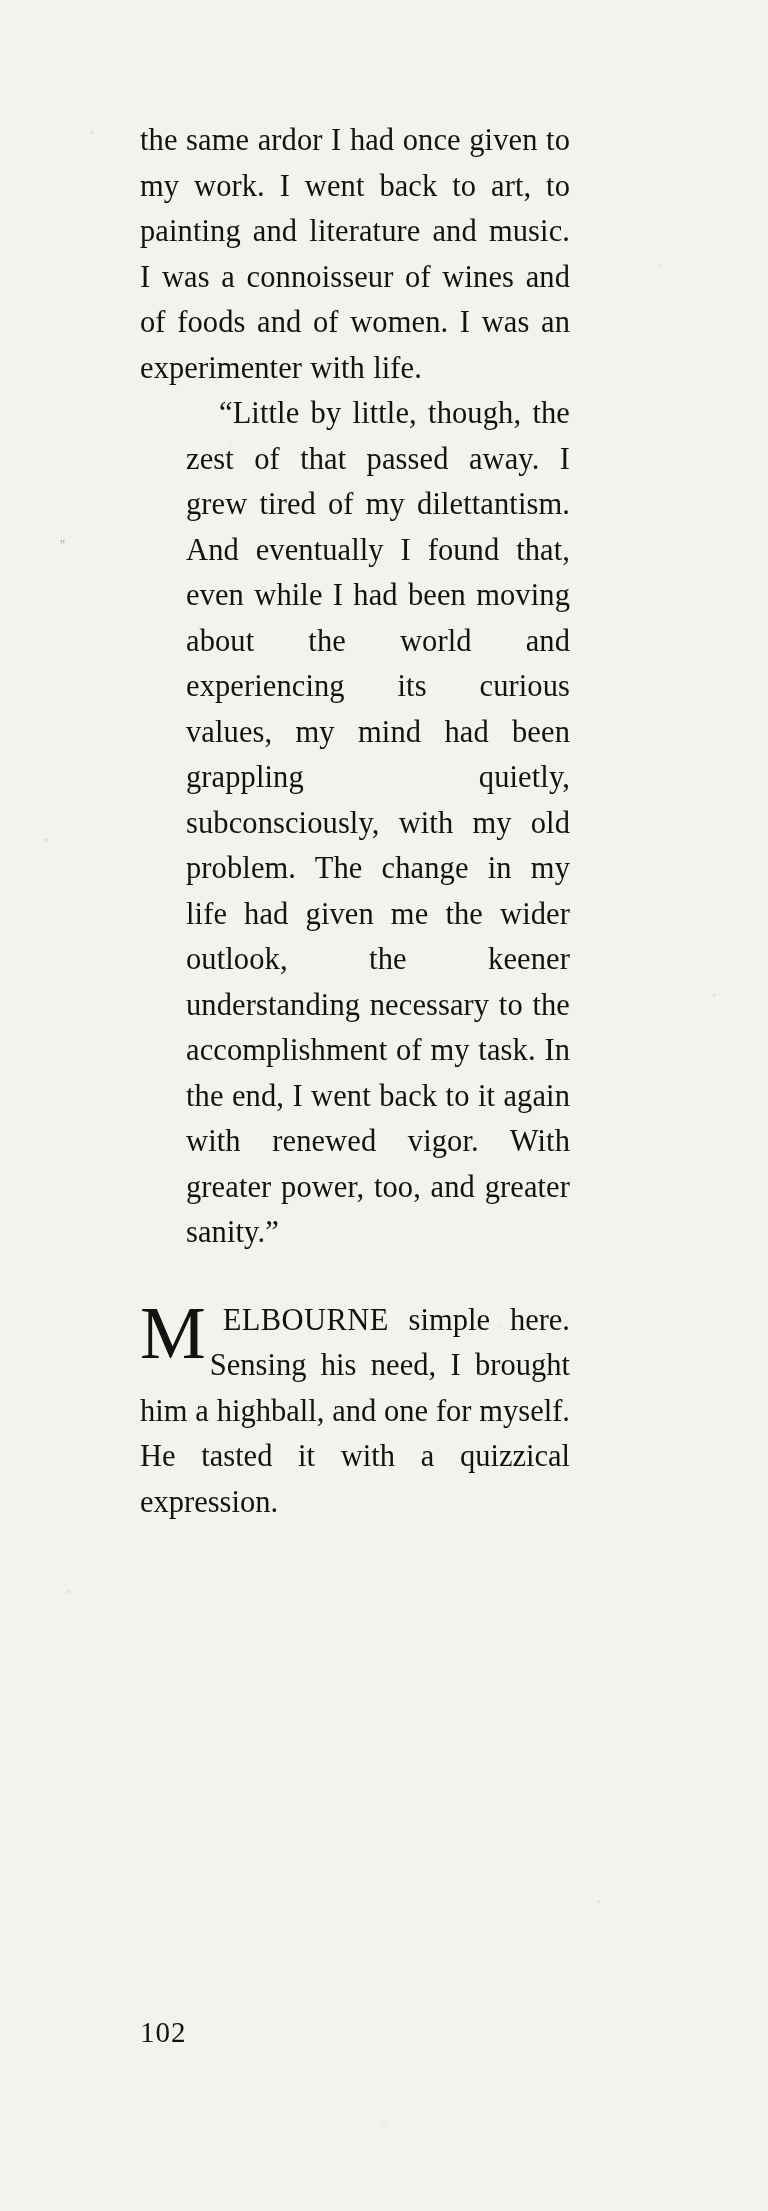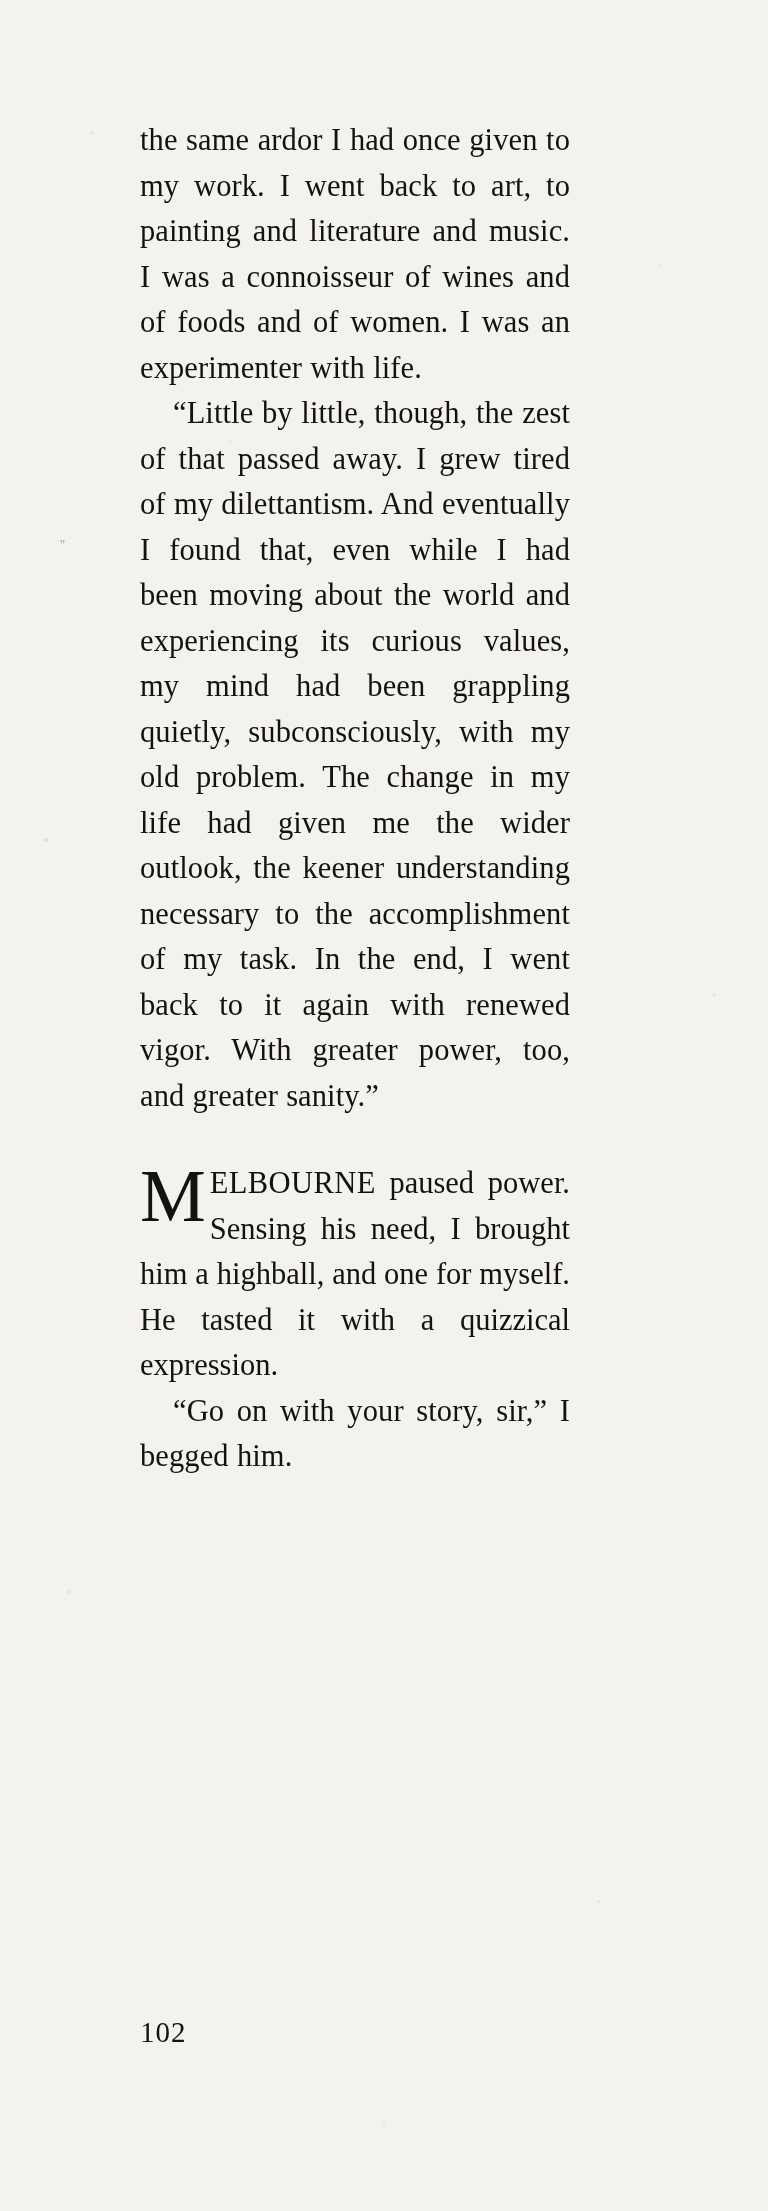--- a/index.html
+++ b/index.html
@@ -47,20 +47,21 @@
     font-size: 30.5px;
     line-height: 45.5px;
     text-align: justify;
     text-justify: inter-word;
     letter-spacing: 0.1px;
     word-spacing: 0.5px;
     hyphens: manual;
   }
   p.indent {
     text-indent: 33px;
+    margin-left: 46px;
   }
   .gap {
     height: 42px;
   }
   
   .dropcap-para {
     position: relative;
     font-size: 30.5px;
     line-height: 45.5px;
     text-align: justify;
@@ -68,20 +69,21 @@
   .dropcap {
     float: left;
     font-size: 74px;
     line-height: 62px;
     padding: 2px 4px 0 0;
     margin-top: 2px;
     font-family: "Liberation Serif", serif;
   }
   .smallcaps {
     letter-spacing: 0.4px;
+    margin-left: 13px;
   }
   .folio {
     position: absolute;
     left: 140px;
     top: 2016px;
     font-size: 29px;
     letter-spacing: 1px;
   }
   
   .mark {
@@ -99,25 +101,24 @@
 <div class="page">
   <div class="col">
 
     <p class="body">the same ardor I had once given to my work. I went back to art, to painting and literature and music. I was a connoisseur of wines and of foods and of women. I was an experimenter with life.</p>
 
     <p class="body indent">“Little by little, though, the zest of that passed away. I grew tired of my dilettantism. And eventually I found that, even while I had been moving about the world and experiencing its curious values, my mind had been grappling quietly, subconsciously, with my old problem. The change in my life had given me the wider outlook, the keener understanding necessary to the accomplishment of my task. In the end, I went back to it again with renewed vigor. With greater power, too, and greater sanity.”</p>
 
     <div class="gap"></div>
 
     <div class="dropcap-para">
-      <span class="dropcap">M</span><span class="smallcaps">ELBOURNE</span><span> paused power. Sensing his need, I brought him a highball, and one for myself. He tasted it with a quizzical expression.</span>
+      <span class="dropcap">M</span><span class="smallcaps">ELBOURNE</span><span> simple here. Sensing his need, I brought him a highball, and one for myself. He tasted it with a quizzical expression.</span>
     </div>
 
 
-    <p class="body indent">“Go on with your story, sir,” I begged him.</p>
 
 
   </div>
 </div>
 
 <div class="folio">102</div>
 
 <div class="mark" style="left:60px; top:538px;">''</div>
 
 </body></html>

